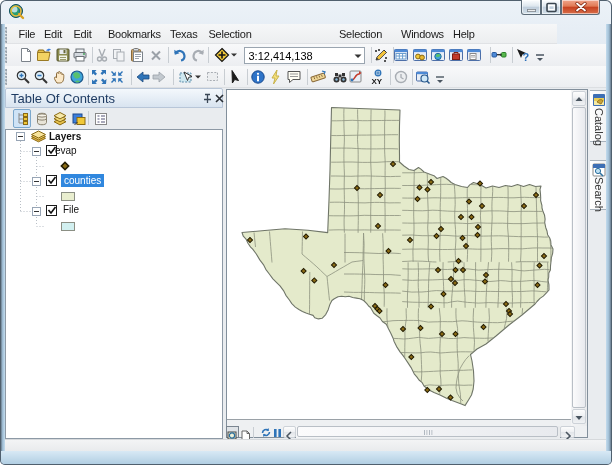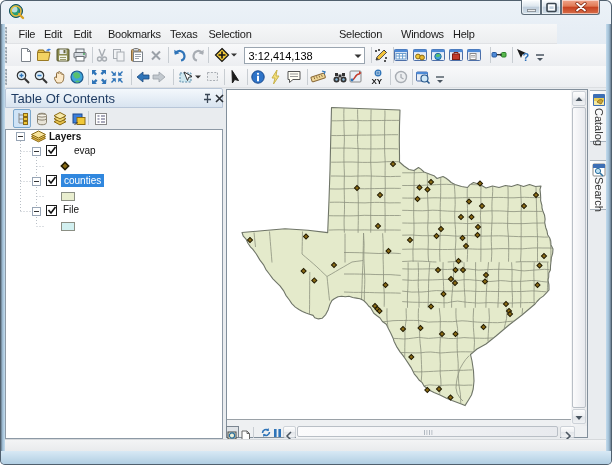--- a/index.html
+++ b/index.html
@@ -391,21 +391,21 @@
 <path d="M8.5 8l7 3.5-7 3.5-7-3.5z" fill="#e8b848" stroke="#8a6a14" transform="translate(0,-3.2)"></path>
 <path d="M8.5 5.5l7 3.5-7 3.5-7-3.5z" fill="#f2cf6a" stroke="#8a6a14" transform="translate(0,-2.6)"></path>
 <path d="M8.5 3l7 3.5-7 3.5-7-3.5z" fill="#f8e49c" stroke="#8a6a14" transform="translate(0,-2)"></path>
         </svg>
         <div class="trow" style="left:43px;top:1px;font-weight:bold">Layers</div>
         <div class="exp" style="left:26px;top:17px"></div>
         <div class="cb" style="left:40px;top:15px"></div>
         <svg class="abs" style="left:40px;top:14px" width="13" height="13">
           <path d="M2.5 6l2.5 3 4.5-6" fill="none" stroke="#111" stroke-width="1.6"></path>
         </svg>
-        <div class="trow" style="left:68px;top:15px">evap</div>
+        <div class="trow" style="left:49px;top:15px">evap</div>
         <svg class="abs" style="left:53px;top:30px" width="12" height="12">
           <rect x="-2.6" y="-2.6" width="5.2" height="5.2" transform="translate(6,6) rotate(45)" fill="#8a6a14" stroke="#241d04" stroke-width="1.5"></rect>
         </svg>
         <div class="exp" style="left:26px;top:47px"></div>
         <div class="cb" style="left:40px;top:45px"></div>
         <svg class="abs" style="left:40px;top:44px" width="13" height="13">
           <path d="M2.5 6l2.5 3 4.5-6" fill="none" stroke="#111" stroke-width="1.6"></path>
         </svg>
         <div class="trow" style="left:55px;top:44px;background:#3087de;color:#fff;padding:1px 3px">counties</div>
         <div class="abs" style="left:55px;top:62px;width:14px;height:9px;background:#e9eecf;border:1px solid #8b8f84"></div>

